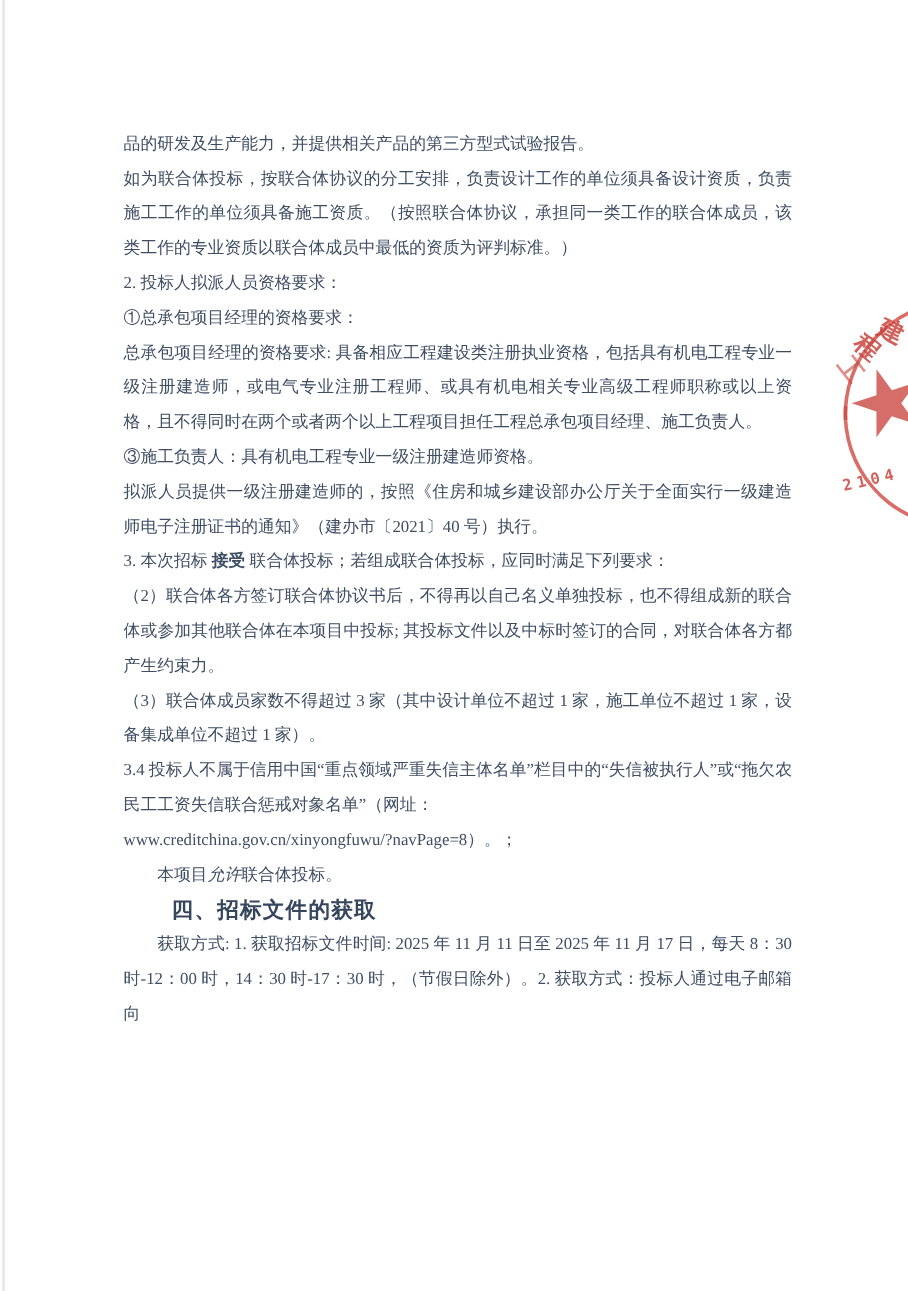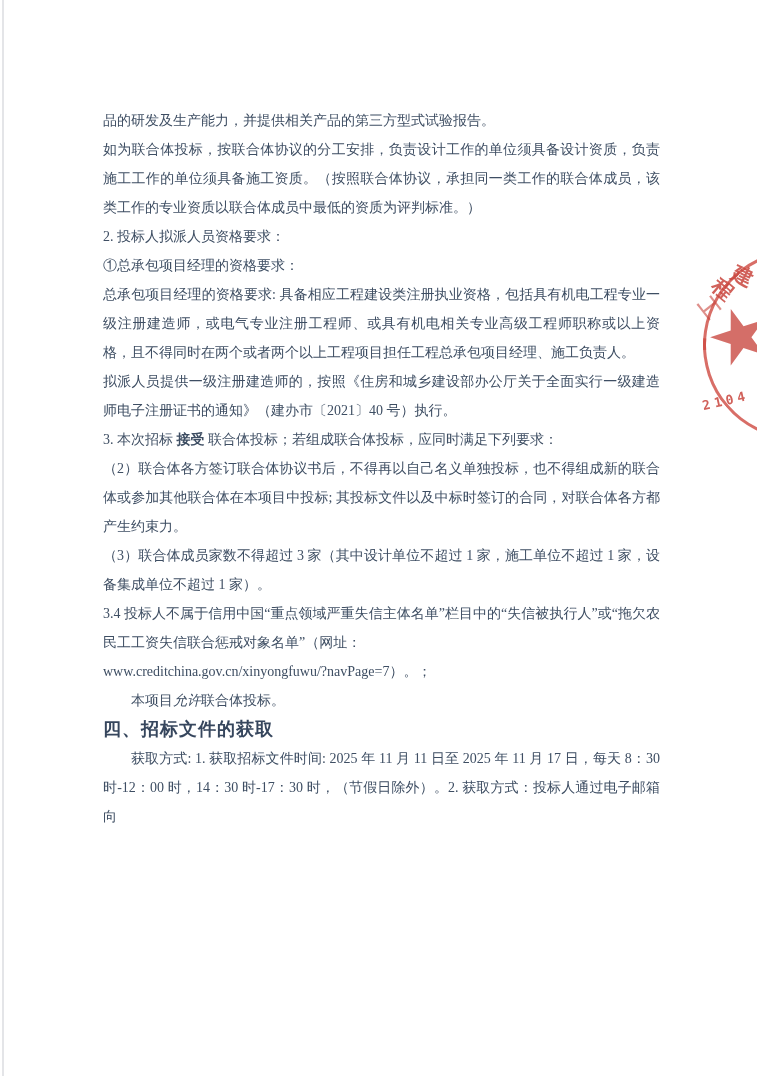--- a/index.html
+++ b/index.html
@@ -15,21 +15,21 @@
     position:absolute;left:2px;top:0;width:2px;height:100%;
     background:#e4e5e8;
   }
   .doc{
     position:absolute;left:103px;top:106px;width:557px;
     font-size:14px;line-height:29px;
     color:#3e4e63;
     text-align:justify;
   }
   .doc p.para{margin:0;padding:0;}
-  .doc p.heading{font-weight:bold;font-size:18px;color:#36465d;letter-spacing:1px;}
+  .doc p.heading{font-weight:bold;font-size:18px;color:#36465d;letter-spacing:1px;margin-left:40px;}
   .doc p.indent{text-indent:2em;}
   .doc span.bold{font-weight:bold;}
   .doc span.italic{font-style:italic;}
   
   .stamp{position:absolute;left:0;top:0;width:100%;height:100%;pointer-events:none;}
   .stamp-arc{
     position:absolute;left:703px;top:250px;width:184px;height:184px;
     border:3px solid transparent;border-radius:50%;opacity:.8;
   }
   .stamp-arc.upper{border-top-color:#cf4a42;transform:rotate(-48deg);}
@@ -59,26 +59,27 @@
 
 <div class="page">
   <div class="edge-line"></div>
 
   <div class="doc">
       <p class="para body"><span>品的研发及生产能力，并提供相关产品的第三方型式试验报告。</span></p>
       <p class="para body"><span>如为联合体投标，按联合体协议的分工安排，负责设计工作的单位须具备设计资质，负责施工工作的单位须具备施工资质。（按照联合体协议，承担同一类工作的联合体成员，该类工作的专业资质以联合体成员中最低的资质为评判标准。）</span></p>
       <p class="para body"><span>2. 投标人拟派人员资格要求：</span></p>
       <p class="para body"><span>①总承包项目经理的资格要求：</span></p>
       <p class="para body"><span>总承包项目经理的资格要求: 具备相应工程建设类注册执业资格，包括具有机电工程专业一级注册建造师，或电气专业注册工程师、或具有机电相关专业高级工程师职称或以上资格，且不得同时在两个或者两个以上工程项目担任工程总承包项目经理、施工负责人。</span></p>
+      <p class="para body"><span>③施工负责人：具有机电工程专业一级注册建造师资格。</span></p>
       <p class="para body"><span>拟派人员提供一级注册建造师的，按照《住房和城乡建设部办公厅关于全面实行一级建造师电子注册证书的通知》（建办市〔2021〕40 号）执行。</span></p>
       <p class="para body"><span>3. 本次招标 </span><span class="bold">接受</span><span> 联合体投标；若组成联合体投标，应同时满足下列要求：</span></p>
       <p class="para body"><span>（2）联合体各方签订联合体协议书后，不得再以自己名义单独投标，也不得组成新的联合体或参加其他联合体在本项目中投标; 其投标文件以及中标时签订的合同，对联合体各方都产生约束力。</span></p>
       <p class="para body"><span>（3）联合体成员家数不得超过 3 家（其中设计单位不超过 1 家，施工单位不超过 1 家，设备集成单位不超过 1 家）。</span></p>
       <p class="para body"><span>3.4 投标人不属于信用中国“重点领域严重失信主体名单”栏目中的“失信被执行人”或“拖欠农民工工资失信联合惩戒对象名单”（网址：</span></p>
-      <p class="para body"><span>www.creditchina.gov.cn/xinyongfuwu/?navPage=7）。；</span></p>
+      <p class="para body"><span>www.creditchina.gov.cn/xinyongfuwu/?navPage=8）。；</span></p>
       <p class="para indent"><span>本项目</span><span class="italic">允许</span><span>联合体投标。</span></p>
       <p class="para heading"><span>四、招标文件的获取</span></p>
       <p class="para indent"><span>获取方式: 1. 获取招标文件时间: 2025 年 11 月 11 日至 2025 年 11 月 17 日，每天 8：30 时-12：00 时，14：30 时-17：30 时，（节假日除外）。2. 获取方式：投标人通过电子邮箱向</span></p>
     </div>
 
   <div class="stamp">
     <div class="stamp-arc upper"></div>
     <div class="stamp-arc lower"></div>
     <span class="stamp-char c-gong">工</span>
     <span class="stamp-char c-cheng">程</span>

